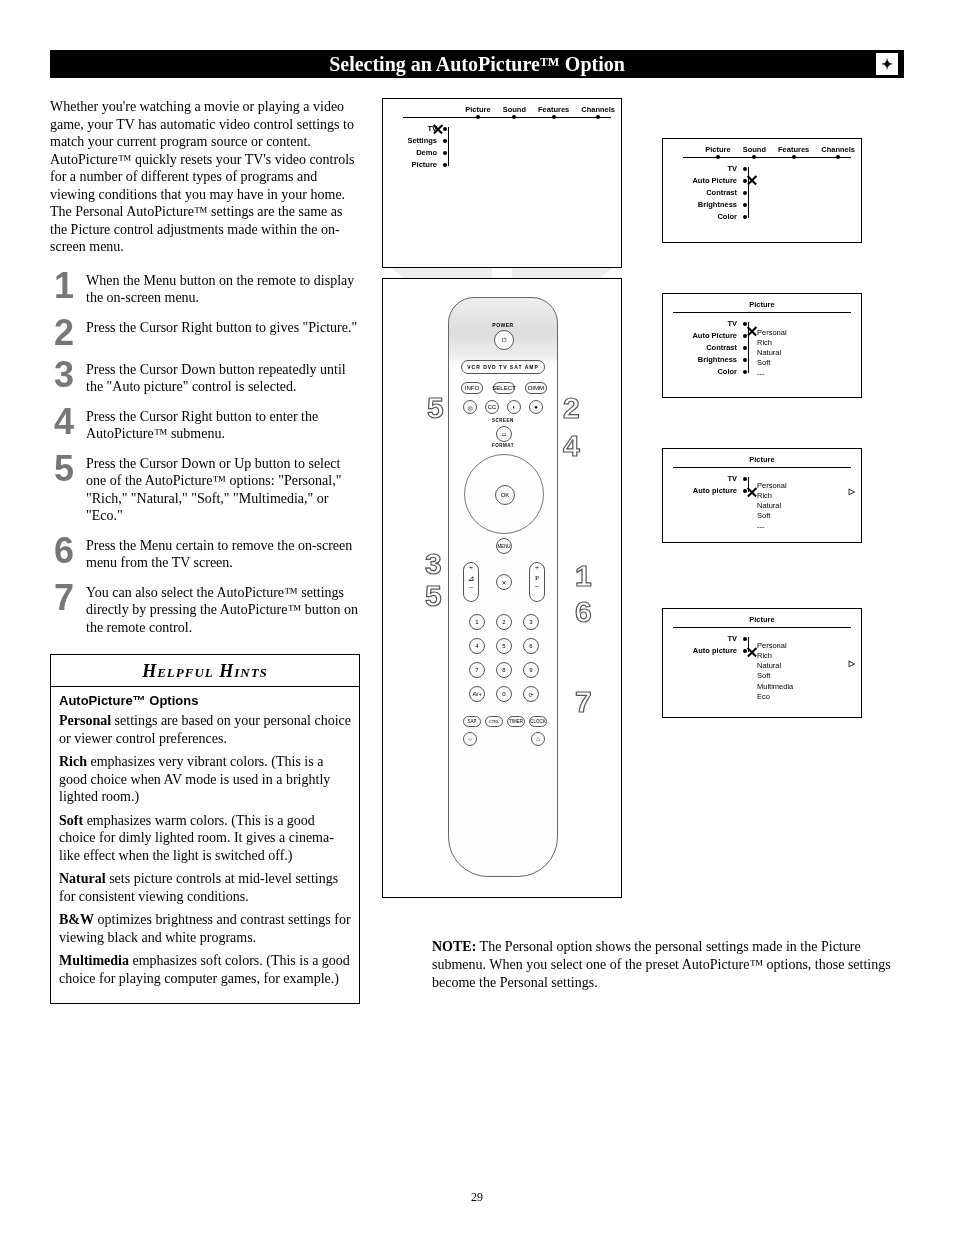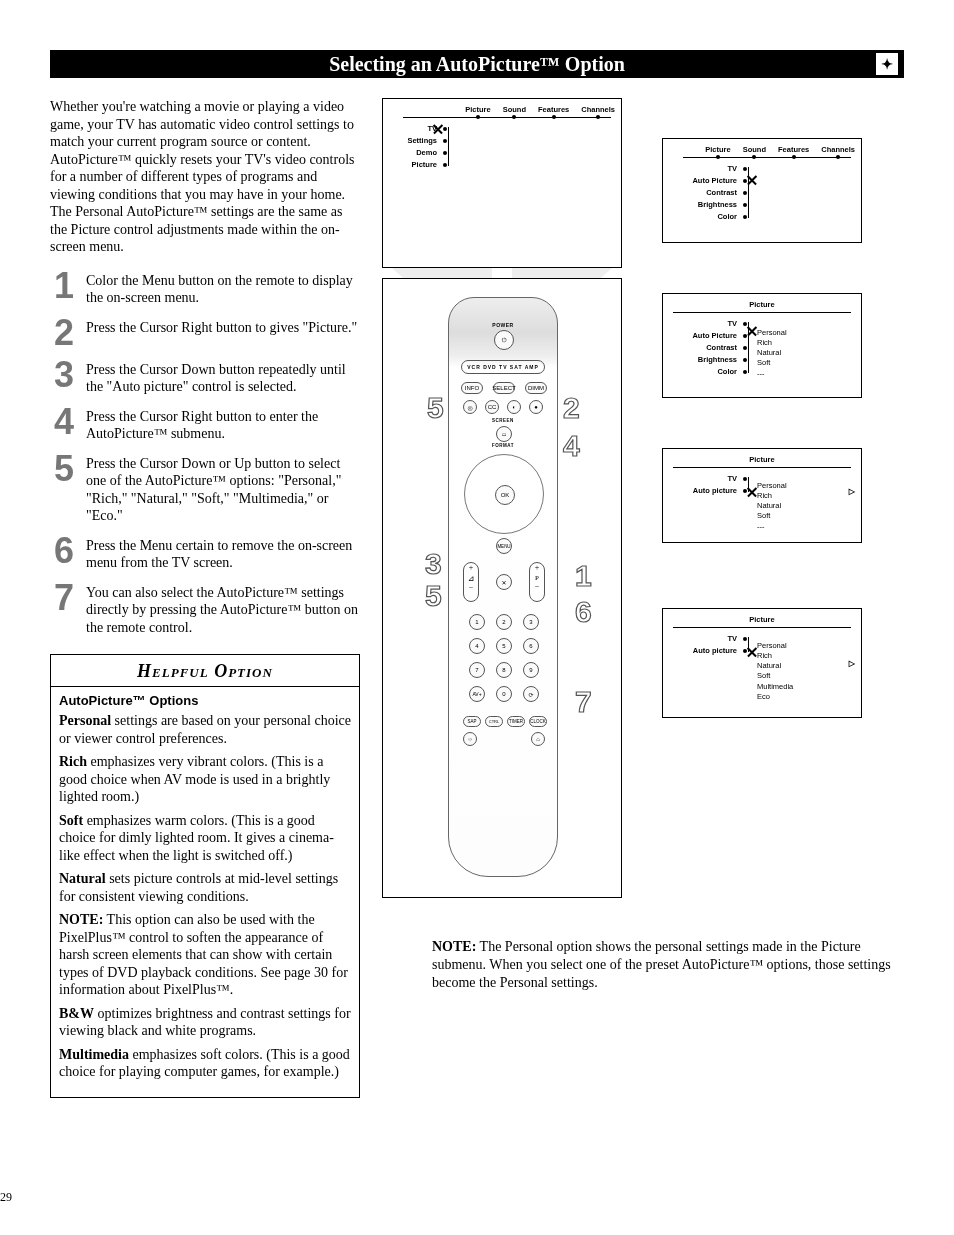--- a/index.html
+++ b/index.html
@@ -160,20 +160,21 @@
     position:absolute;
     left: 50px;
     width: 470px;
     font-size: 14px;
     line-height: 1.3;
   }
   .page-num {
     position: absolute;
     bottom: 30px;
     left: 0; right: 0;
+    text-align: center;
     font-size: 12px;
   }
   
   .remote {
     position:absolute;
     border:1px solid #000;
     background:#fff;
   }
   .remote-body{
     position:absolute;
@@ -211,21 +212,21 @@
   <span class="title-icon">✦</span>
 </div>
 
 <div class="columns">
 
   <div class="left-col">
     <p class="intro">Whether you're watching a movie or playing a video game, your TV has automatic video control settings to match your current program source or content. AutoPicture™ quickly resets your TV's video controls for a number of different types of programs and viewing conditions that you may have in your home.  The Personal AutoPicture™ settings are the same as the Picture control adjustments made within the on-screen menu.</p>
 
     <div class="step">
       <div class="step-num">1</div>
-      <div class="step-text">Color the Menu button on the remote to display the on-screen menu.</div>
+      <div class="step-text">When the Menu button on the remote to display the on-screen menu.</div>
     </div>
     <div class="step">
       <div class="step-num">2</div>
       <div class="step-text">Press the Cursor Right button to gives "Picture."</div>
     </div>
     <div class="step">
       <div class="step-num">3</div>
       <div class="step-text">Press the Cursor Down button repeatedly until the "Auto picture" control is selected.</div>
     </div>
     <div class="step">
@@ -239,27 +240,26 @@
     <div class="step">
       <div class="step-num">6</div>
       <div class="step-text">Press the Menu certain to remove the on-screen menu from the TV screen.</div>
     </div>
     <div class="step">
       <div class="step-num">7</div>
       <div class="step-text">You can also select the AutoPicture™ settings directly by pressing the AutoPicture™ button on the remote control.</div>
     </div>
 
     <div class="hints-box">
-      <div class="hints-title">Helpful Option</div>
+      <div class="hints-title">Helpful Hints</div>
       <div class="hints-sub">AutoPicture™ Options</div>
       <p><span class="lead">Personal</span><span> settings are based on your personal choice or viewer control preferences.</span></p>
       <p><span class="lead">Rich</span><span> emphasizes very vibrant colors. (This is a good choice when AV mode is used in a brightly lighted room.)</span></p>
       <p><span class="lead">Soft</span><span> emphasizes warm colors. (This is a good choice for dimly lighted room. It gives a cinema-like effect when the light is switched off.)</span></p>
       <p><span class="lead">Natural</span><span> sets picture controls at mid-level settings for consistent viewing conditions.</span></p>
-      <p><span class="lead">NOTE:</span><span> This option can also be used with the PixelPlus™ control to soften the appearance of harsh screen elements that can show with certain types of DVD playback conditions. See page 30 for information about PixelPlus™.</span></p>
       <p><span class="lead">B&amp;W</span><span> optimizes  brightness and contrast settings for viewing black and white programs.</span></p>
       <p><span class="lead">Multimedia</span><span> emphasizes soft colors. (This is a good choice for playing computer games, for example.)</span></p>
     </div>
   </div>
 
   <div class="right-col">
 
     <div class="menu-box" style="left:0;top:0;width:240px;height:170px;">
       <div class="menu-row-top">
         <span>Picture</span>

